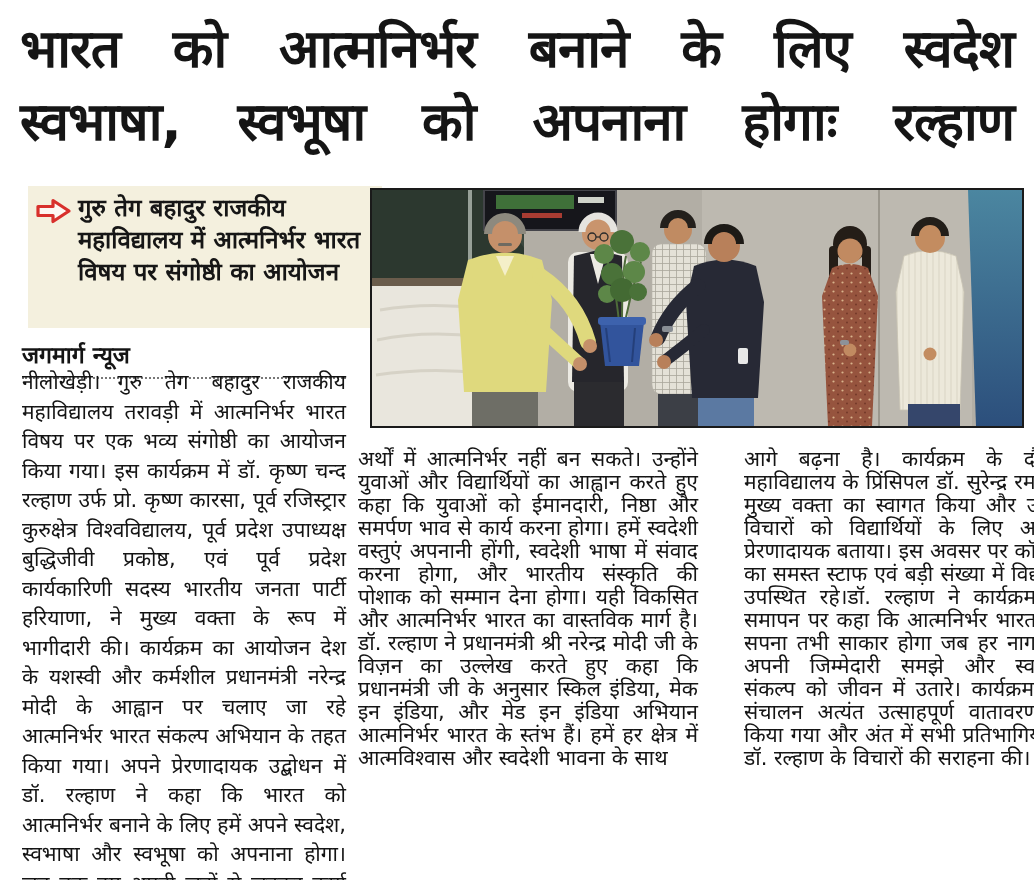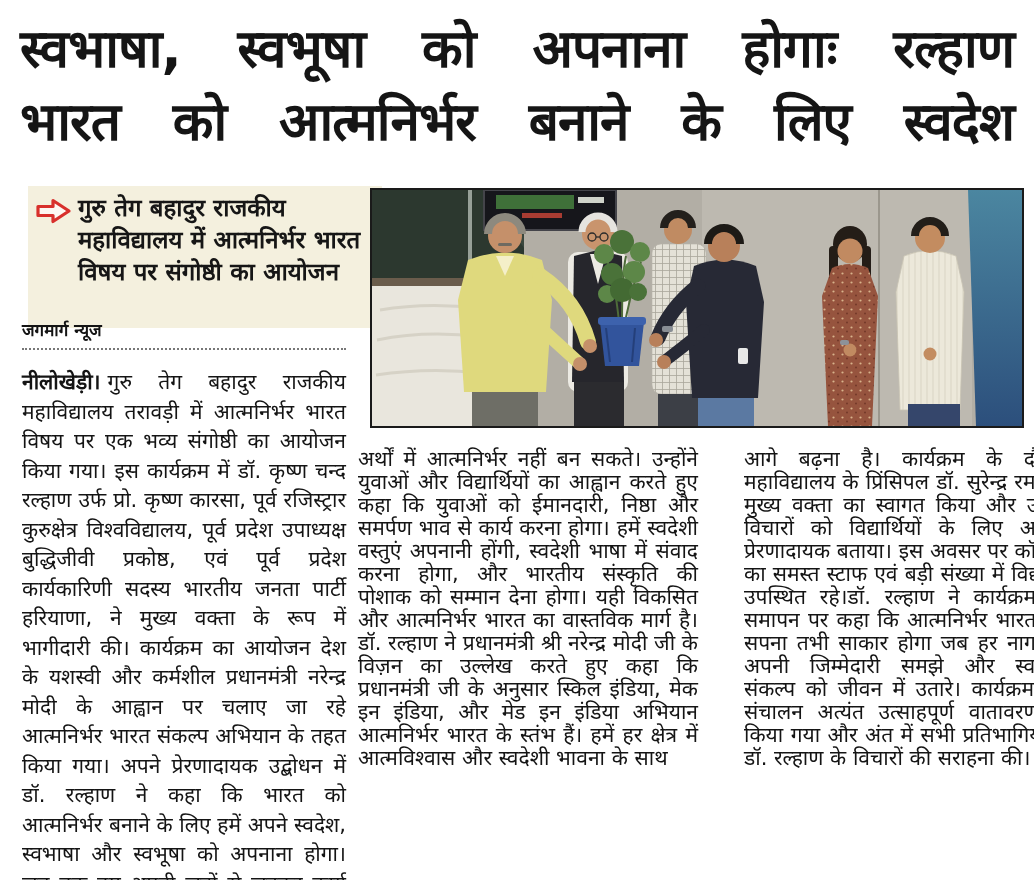--- a/index.html
+++ b/index.html
@@ -20,48 +20,48 @@
     position:absolute;left:28px;top:186px;width:354px;height:142px;
     background:#f4f0de;box-sizing:border-box;padding:6px 8px 6px 12px;
   }
   .arrow-wrap{position:absolute;left:8px;top:12px;width:36px;height:26px;}
   .box-text{
     margin:0;padding-left:38px;font-size:24px;line-height:32px;
     font-weight:700;color:#161616;
   }
   
   .byline{
-    position:absolute;left:22px;top:318px;width:324px;box-sizing:border-box;
-    font-size:17px;font-weight:700;color:#141414;
+    position:absolute;left:22px;top:338px;width:324px;box-sizing:border-box;
+    font-size:23px;font-weight:700;color:#141414;
     border-bottom:2px dotted #777;padding-bottom:7px;
   }
   
   .col{
     position:absolute;font-size:21px;line-height:23px;text-align:justify;
     color:#141414;
   }
   .col1{left:22px;top:368px;width:324px;line-height:29.5px;}
   .col2{left:358px;top:448px;width:340px;}
   .col3{left:744px;top:448px;width:322px;}
-  .dateline{font-weight:700;margin-right:7px;}
+  .dateline{font-weight:400;margin-right:17px;}
   
   .photo{
     position:absolute;left:370px;top:188px;width:654px;height:240px;margin:0;
     box-sizing:border-box;border:2px solid #1a1a1a;background:#b2aea5;
   }
   .photo svg{display:block;width:100%;height:100%;}
 </style>
 </head>
 <body>
 
 <div class="page">
 
   <div class="headline">
+    <div class="hl-line">भारत को आत्मनिर्भर बनाने के लिए स्वदेश</div>
     <div class="hl-line">स्वभाषा, स्वभूषा को अपनाना होगाः रल्हाण</div>
-    <div class="hl-line">भारत को आत्मनिर्भर बनाने के लिए स्वदेश</div>
   </div>
 
   <div class="highlight-box">
     <span class="arrow-wrap">
       <svg viewBox="0 0 36 26" width="36" height="26">
         <path d="M2 8.5 h15 v-6 l16 10.5 -16 10.5 v-6 h-15 z" fill="#fdf7f2" stroke="#d8302c" stroke-width="3.2" stroke-linejoin="round"></path>
       </svg>
     </span>
     <p class="box-text">गुरु तेग बहादुर राजकीय महाविद्यालय में आत्मनिर्भर भारत विषय पर संगोष्ठी का आयोजन</p>
   </div>

